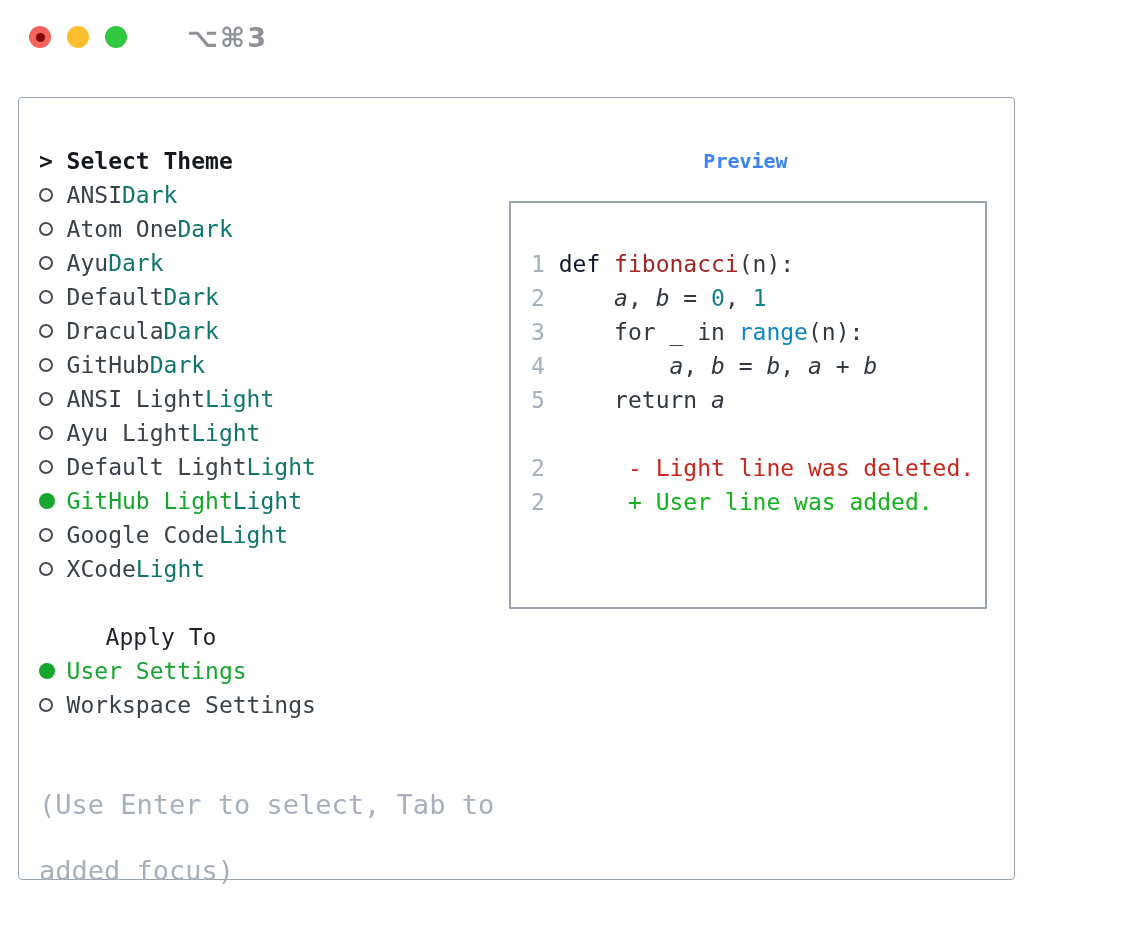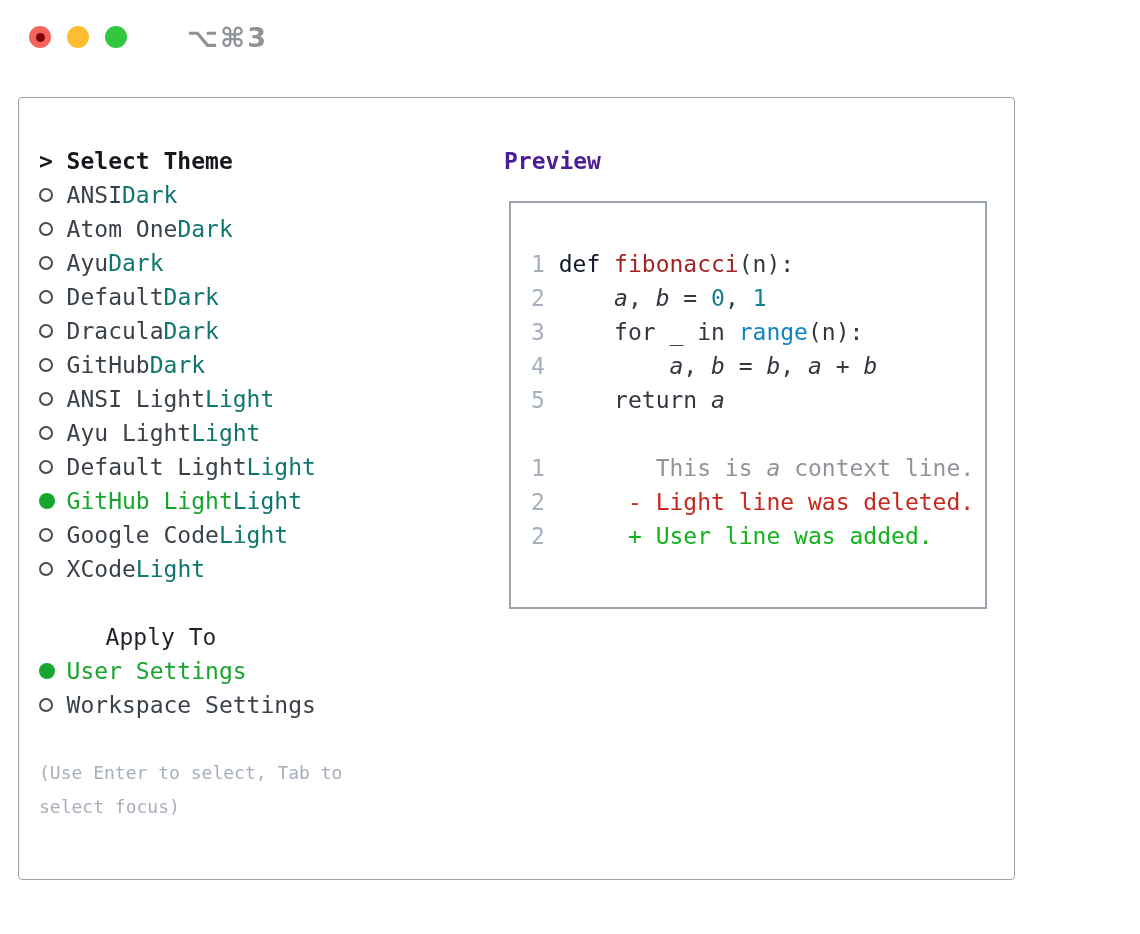--- a/index.html
+++ b/index.html
@@ -28,41 +28,41 @@
     font-weight: bold; font-size: 27px; letter-spacing: 2px;
     color: #8e9297;
   }
   
   .panel {
     position: absolute; left: 18px; top: 97px;
     width: 997px; height: 783px;
     border: 1.5px solid #99a3ae; border-radius: 4px;
     background: #ffffff;
   }
-  .mono23 { font-size: 18px; line-height: 34px; white-space: pre; }
+  .mono23 { font-size: 27px; line-height: 34px; white-space: pre; margin-top: 32px; }
   
   .theme-col { position: absolute; left: 20px; top: 46px; }
   .row { display: flex; align-items: center; height: 34px; font-size: 23px; }
   .marker { display: inline-flex; width: 27.6px; align-items: center; flex: none; }
   .radio {
     width: 14px; height: 14px; border-radius: 50%;
     border: 2px solid #454c55; background: transparent;
   }
   .radio.sel { width: 16px; height: 16px; border: none; background: #16a62e; }
   .prompt { font-weight: bold; color: #15181c; }
   .hdr { font-weight: bold; color: #15181c; }
   .item-name { color: #3a4148; }
   .item-name.sel { color: #16a62e; }
   .item-suffix { color: #0f766e; }
   .section-label { color: #1f2329; margin-left: 39px; }
   .hint { color: #a6afbb; }
   .spacer { height: 34px; }
   
   .preview-col { position: absolute; left: 485px; top: 46px; }
-  .preview-title { font-weight: bold; color: #4c1d95; font-size: 23px; line-height: 34px; padding-left: 0; }
+  .preview-title { font-weight: bold; color: #3b82f6; font-size: 20px; line-height: 34px; padding-left: 0; text-align: center; }
   .preview-box {
     margin-top: 23px; margin-left: 5px;
     width: 478px; height: 408px;
     border: 2px solid #9aa3ae;
     padding: 44px 0 0 20px;
     background: #ffffff;
   }
   .code-line { white-space: pre; font-size: 23px; line-height: 34px; min-height: 34px; }
   .tok-i { font-style: italic; }
 </style>
@@ -193,34 +193,33 @@
             <span class="marker">
               <span class="radio"></span>
             </span>
             <span class="item-name">Workspace Settings</span>
           </div>
         </div>
 
       <div class="spacer"></div>
 
       <div class="mono23 hint">(Use Enter to select, Tab to</div>
-      <div class="mono23 hint">select focus)</div>
+      <div class="mono23 hint">added focus)</div>
     </div>
 
     <div class="preview-col">
       <div class="preview-title">Preview</div>
       <div class="preview-box">
         <div>
             <div class="code-line"><span style="color: rgb(166, 176, 188);">1 </span><span style="color: #0f172a;">def </span><span style="color: rgb(163, 35, 32);">fibonacci</span><span style="color: rgb(50, 56, 63);">(n):</span></div>
             <div class="code-line"><span style="color: rgb(166, 176, 188);">2 </span><span style="color: rgb(50, 56, 63);">    </span><span class="tok-i" style="color: rgb(50, 56, 63);">a</span><span style="color: rgb(50, 56, 63);">, </span><span class="tok-i" style="color: rgb(50, 56, 63);">b</span><span style="color: rgb(50, 56, 63);"> = </span><span style="color: rgb(16, 127, 140);">0</span><span style="color: rgb(50, 56, 63);">, </span><span style="color: rgb(16, 127, 140);">1</span></div>
             <div class="code-line"><span style="color: rgb(166, 176, 188);">3 </span><span style="color: rgb(50, 56, 63);">    for _ in </span><span style="color: rgb(12, 134, 195);">range</span><span style="color: rgb(50, 56, 63);">(n):</span></div>
             <div class="code-line"><span style="color: rgb(166, 176, 188);">4 </span><span style="color: rgb(50, 56, 63);">        </span><span class="tok-i" style="color: rgb(50, 56, 63);">a</span><span style="color: rgb(50, 56, 63);">, </span><span class="tok-i" style="color: rgb(50, 56, 63);">b</span><span style="color: rgb(50, 56, 63);"> = </span><span class="tok-i" style="color: rgb(50, 56, 63);">b</span><span style="color: rgb(50, 56, 63);">, </span><span class="tok-i" style="color: rgb(50, 56, 63);">a</span><span style="color: rgb(50, 56, 63);"> + </span><span class="tok-i" style="color: rgb(50, 56, 63);">b</span></div>
             <div class="code-line"><span style="color: rgb(166, 176, 188);">5 </span><span style="color: rgb(50, 56, 63);">    return </span><span class="tok-i" style="color: rgb(50, 56, 63);">a</span></div>
             <div class="code-line"><span style="color: rgb(166, 176, 188);">  </span></div>
-            <div class="code-line"><span style="color: rgb(166, 176, 188);">1 </span><span style="color: rgb(143, 148, 155);">       This is </span><span class="tok-i" style="color: rgb(143, 148, 155);">a</span><span style="color: rgb(143, 148, 155);"> context line.</span></div>
             <div class="code-line"><span style="color: rgb(166, 176, 188);">2 </span><span style="color: rgb(201, 39, 29);">     - Light line was deleted.</span></div>
             <div class="code-line"><span style="color: rgb(166, 176, 188);">2 </span><span style="color: rgb(18, 179, 27);">     + User line was added.</span></div>
           </div>
       </div>
     </div>
 
   </div>
 </div>
 
 </body></html>

